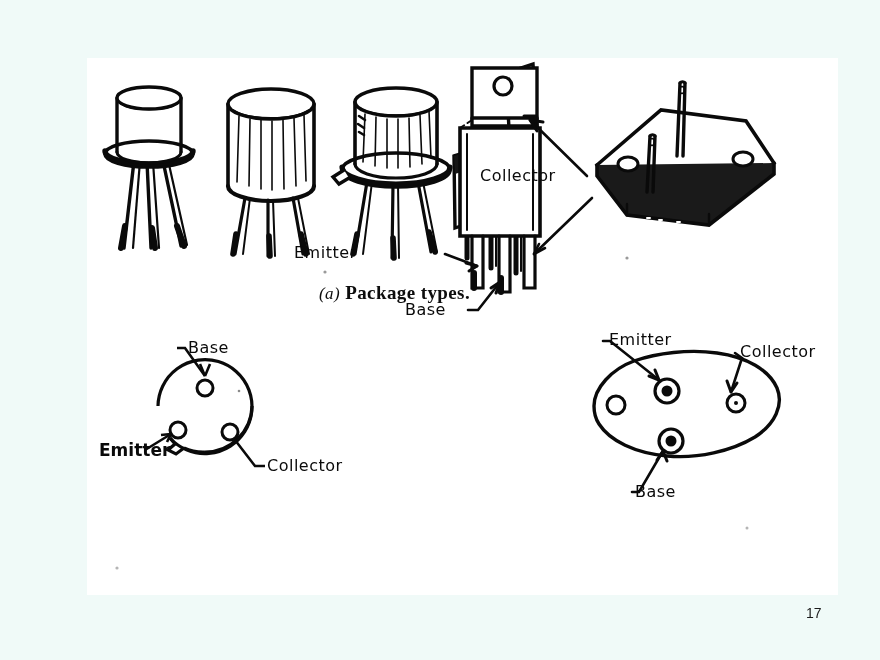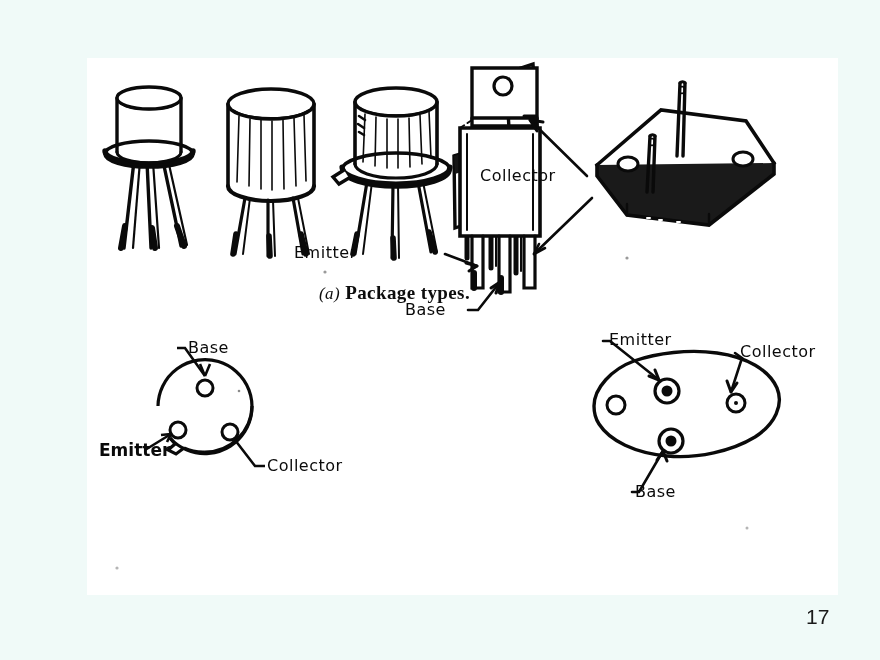--- a/index.html
+++ b/index.html
@@ -37,21 +37,21 @@
     position:absolute;
     font-family:"DejaVu Sans",sans-serif;
     font-size:16px;
     color:#0a0a0a;
     white-space:nowrap;
     letter-spacing:.5px;
   }
   .hand.bold{font-weight:700;letter-spacing:0px;}
   #pagenum{
     position:absolute;left:806px;top:605px;
-    font-size:21px;color:#1a1a1a;
+    font-size:14px;color:#1a1a1a;
     font-family:"Liberation Sans",sans-serif;
   }
   .margin-mark{
     position:absolute;background:#b9b9bd;
   }
 </style>
 </head>
 <body>
 
 <div id="slide">

